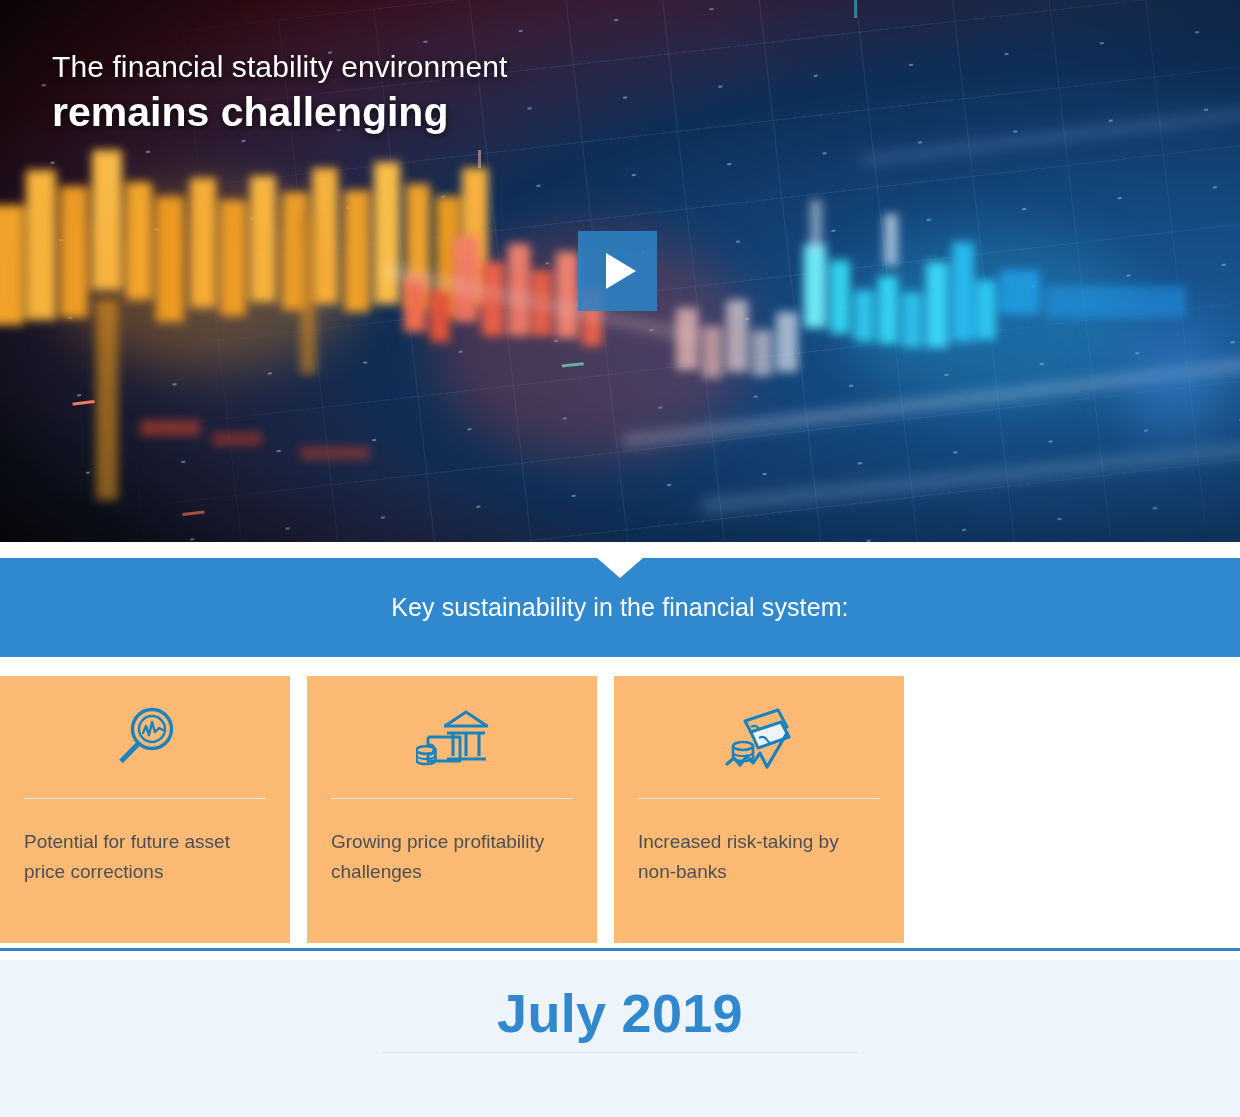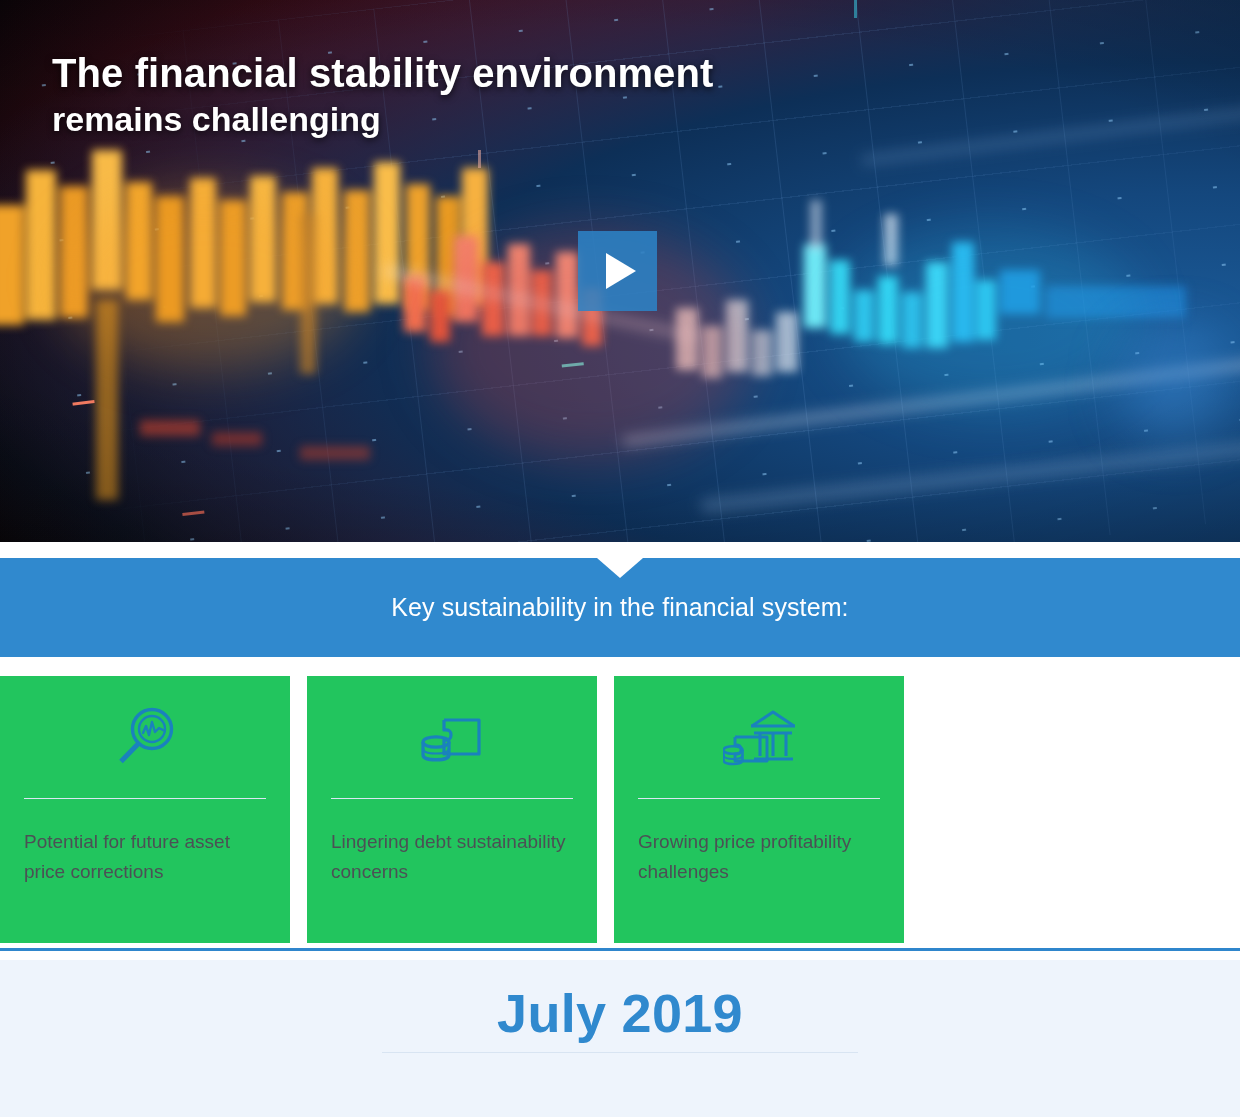--- a/index.html
+++ b/index.html
@@ -71,22 +71,22 @@
     position:absolute; inset:0;
     background:radial-gradient(120% 95% at 50% 48%, rgba(0,0,0,0) 45%, rgba(0,0,0,.42) 100%);
   }
 
   .hero-title{
     position:absolute; left:52px; top:50px;
     color:#ffffff; z-index:6;
     text-shadow:0 2px 7px rgba(0,0,0,.75);
     line-height:1.16;
   }
-  .hero-title .l1{ font-size:40px; font-weight:700; letter-spacing:.1px; display:block; }
-  .hero-title .l2{ font-size:34px; font-weight:700; display:block; margin-top:4px; }
+  .hero-title .l1{ font-size:30px; font-weight:400; letter-spacing:.1px; display:block; }
+  .hero-title .l2{ font-size:41px; font-weight:700; display:block; margin-top:4px; }
 
   .play-btn{
     position:absolute; left:578px; top:231px;
     width:79px; height:80px;
     background:rgba(44,131,199,.86);
     z-index:7; cursor:pointer;
     display:flex; align-items:center; justify-content:center;
   }
   .play-tri{
     width:0; height:0;
@@ -117,21 +117,21 @@
   }
 
   
   .cards{
     display:flex; gap:17px;
     padding:19px 0 0 0;
     width:1240px; height:286px;
     background:#ffffff;
   }
   .card{
-    background:#22c55e;
+    background:#fdba74;
     width:290px; height:267px;
     position:relative; flex:0 0 auto;
     padding:0;
   }
   .card:first-child{ margin-left:0; }
   .card-icon{
     height:112px;
     display:flex; align-items:center; justify-content:center;
     padding-top:14px;
   }
@@ -273,33 +273,20 @@
         <circle cx="43" cy="25" r="19.5"></circle>
         <circle cx="43" cy="25" r="13" stroke-width="2.4"></circle>
         <line x1="29.5" y1="39.5" x2="12" y2="57.5" stroke-width="5"></line>
         <polyline points="34,29 37,22 40,31 43,18 46,28 50,24 54,26" stroke-width="2.4" stroke-linejoin="round" stroke-linecap="round"></polyline>
       </svg>
     </div>
     <div class="card-rule"></div>
     <div class="card-label">Potential for future asset price corrections</div>
   </div>
 
-  <div class="card">
-    <div class="card-icon">
-      <svg width="72" height="70" viewBox="0 0 72 70" fill="none" stroke="#1a82bd" stroke-width="3.2">
-        <path d="M28 16 H63 V50 H34 M28 16 V26 q7,-1 7,5 t-7,5 v14 H34" stroke-linejoin="round"></path>
-        <ellipse cx="20" cy="38" rx="13" ry="5.2"></ellipse>
-        <path d="M7 38 v13 q0,5 13,5 t13,-5 V38"></path>
-        <path d="M7 44.5 q0,5 13,5 t13,-5" stroke-width="2.2"></path>
-        <path d="M7 50 q0,5 13,5 t13,-5" stroke-width="2.2"></path>
-      </svg>
-    </div>
-    <div class="card-rule"></div>
-    <div class="card-label">Lingering debt sustainability concerns</div>
-  </div>
 
   <div class="card">
     <div class="card-icon">
       <svg width="72" height="70" viewBox="0 0 72 70" fill="none" stroke="#1a82bd" stroke-width="3.1">
         <polyline points="29,22 50,8 71,22" stroke-linejoin="round"></polyline>
         <line x1="28" y1="22" x2="72" y2="22"></line>
         <line x1="31" y1="29" x2="69" y2="29"></line>
         <line x1="37" y1="30" x2="37" y2="52"></line>
         <line x1="50" y1="30" x2="50" y2="52"></line>
         <line x1="63" y1="30" x2="63" y2="52"></line>
@@ -307,20 +294,36 @@
         <path d="M12 33 H44 V57 H18 M12 33 V41 q6,-1 6,4.5 t-6,4.5 v7 H18" stroke-width="2.9" stroke-linejoin="round"></path>
         <ellipse cx="10" cy="46" rx="9.5" ry="3.8" stroke-width="2.6"></ellipse>
         <path d="M0.5 46 v10 q0,4 9.5,4 t9.5,-4 V46" stroke-width="2.6"></path>
         <path d="M0.5 51 q0,4 9.5,4 t9.5,-4" stroke-width="1.9"></path>
       </svg>
     </div>
     <div class="card-rule"></div>
     <div class="card-label">Growing price profitability challenges</div>
   </div>
 
+  <div class="card">
+    <div class="card-icon">
+      <svg width="76" height="70" viewBox="0 0 76 70" fill="none" stroke="#1a82bd" stroke-width="3">
+        <path d="M24 17 L57 6 L66 23 L33 34 Z" stroke-linejoin="round"></path>
+        <path d="M30 23 q5,-3 8,2 t8,2" stroke-width="2.1"></path>
+        <path d="M30 28 L60 18 L68 33 L37 44 Z" stroke-linejoin="round" fill="#eef4fc"></path>
+        <path d="M38 34 q5,-3 8,2 t8,2" stroke-width="2.1"></path>
+        <ellipse cx="22" cy="42" rx="10" ry="4" stroke-width="2.6"></ellipse>
+        <path d="M12 42 v11 q0,4 10,4 t10,-4 V42" stroke-width="2.6"></path>
+        <path d="M12 48 q0,4 10,4 t10,-4" stroke-width="1.9"></path>
+        <polyline points="6,60 13,54 19,61 26,52 32,59 39,49 46,63 66,29" stroke-width="3.2" stroke-linejoin="round" stroke-linecap="round"></polyline>
+      </svg>
+    </div>
+    <div class="card-rule"></div>
+    <div class="card-label">Increased risk-taking by non-banks</div>
+  </div>
 
 </div>
 
 <div class="divider"></div>
 
 <div class="footer">
   <div class="footer-date">July 2019</div>
   <div class="footer-rule"></div>
 </div>
 

